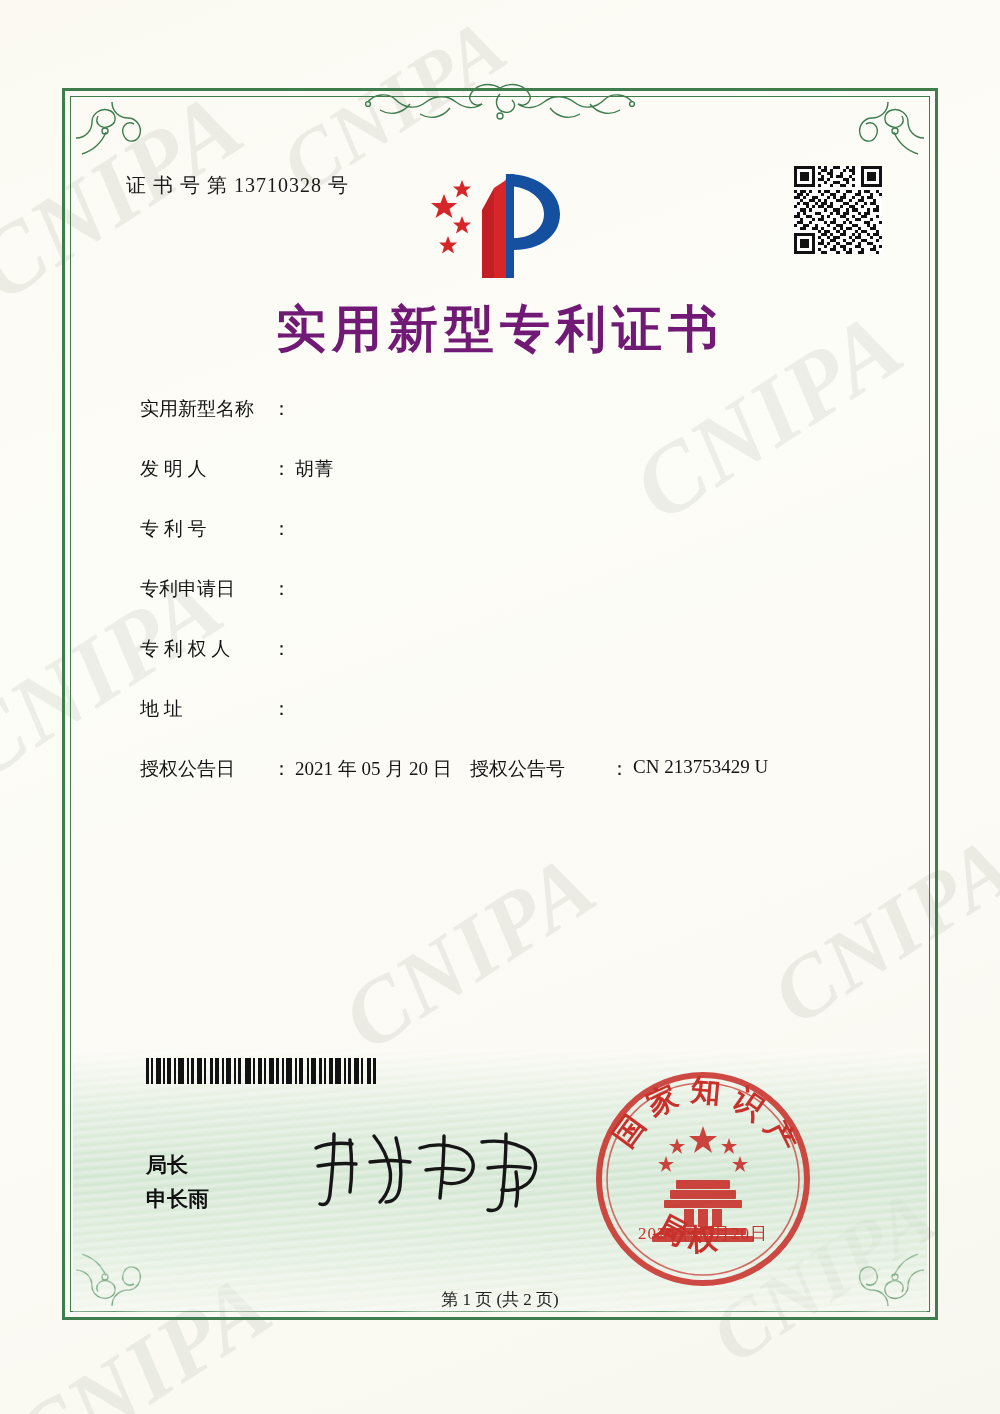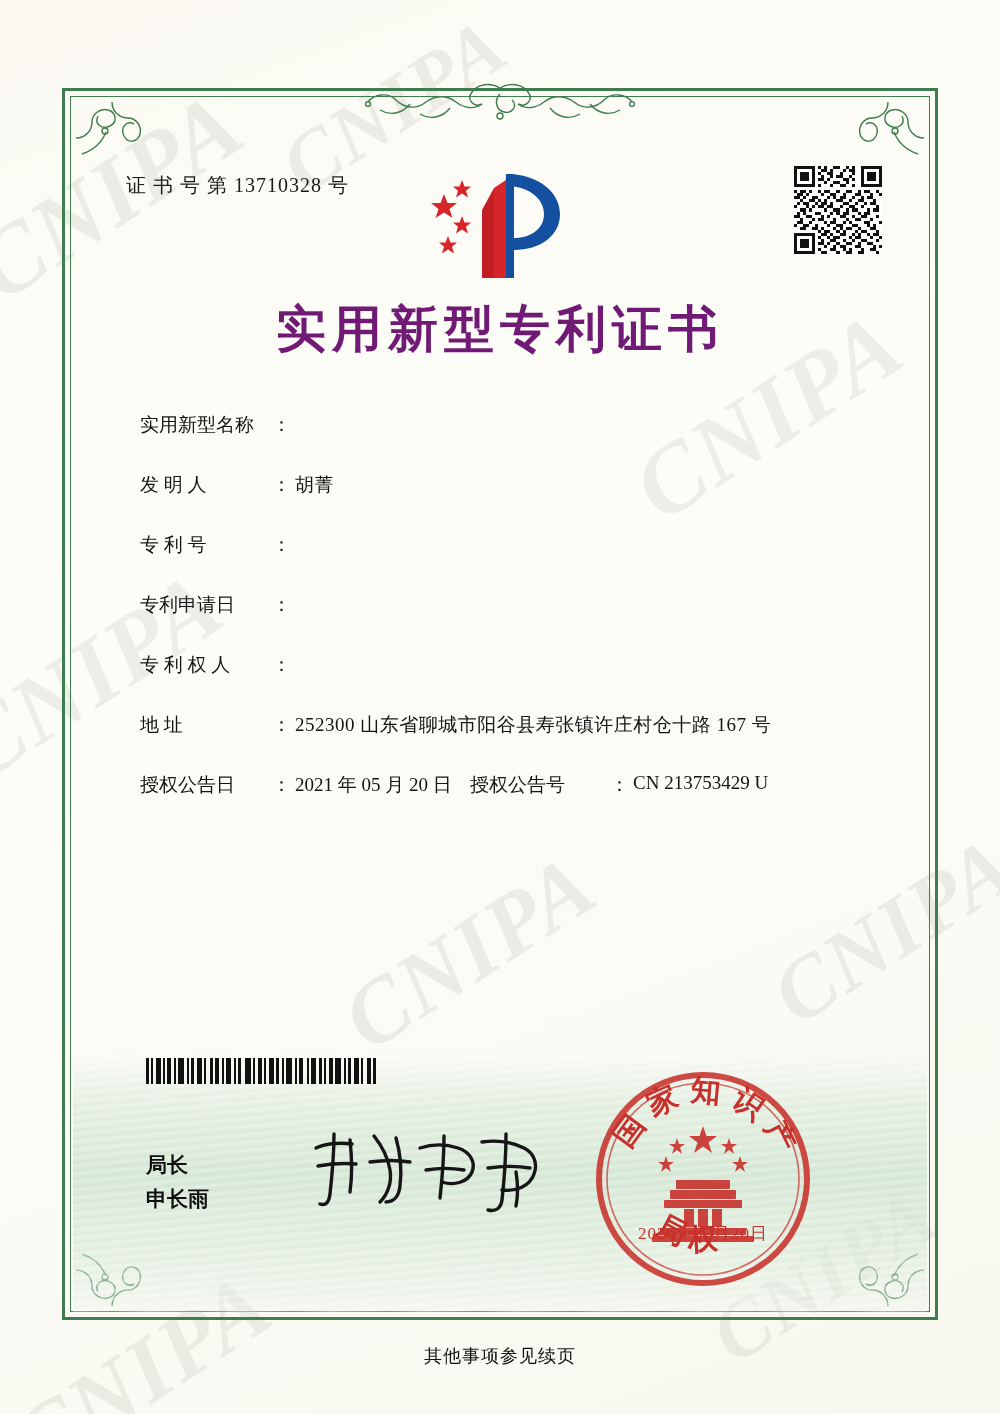--- a/index.html
+++ b/index.html
@@ -146,21 +146,21 @@
     font-weight: bold;
     letter-spacing: 6px;
     color: #701a75;
     font-family: "DejaVu Serif", "Liberation Serif", serif;
   }
 
   
   .fields {
     position: absolute;
     left: 140px;
-    top: 412px;
+    top: 396px;
     width: 730px;
   }
   .field-row {
     display: flex;
     align-items: baseline;
     margin-bottom: 34px;
     font-size: 19px;
     color: #141414;
   }
   .field-label {
@@ -609,21 +609,20 @@
     </div>
 
     <div class="field-row">
       <span class="field-label">专 利 权 人</span>
       <span class="field-colon">：</span>
     </div>
 
     <div class="field-row">
       <span class="field-label">地 址</span>
       <span class="field-colon">：</span>
-      <span class="field-value">252300 山东省聊城市阳谷县寿张镇许庄村仓十路 167 号</span>
     </div>
 
     <div class="grant-row">
       <span class="grant-left">
         <span class="field-label">授权公告日</span>
         <span class="field-colon">：</span>
         <span>2021 年 05 月 20 日</span>
       </span>
       <span class="grant-right">
         <span class="field-label">授权公告号</span>
@@ -767,15 +766,15 @@
       <text font-size="30" font-weight="bold" fill="#c8312b" letter-spacing="10" font-family="DejaVu Serif, Liberation Serif, serif">
         <textPath href="#sealArcTop" startOffset="12%">国家知识产</textPath>
       </text>
       <text font-size="30" font-weight="bold" fill="#c8312b" letter-spacing="8" font-family="DejaVu Serif, Liberation Serif, serif">
         <textPath href="#sealArcBottom" startOffset="26%">局权</textPath>
       </text>
     </svg>
   </div>
   <div class="seal-date">2024年07月20日</div>
 
-  <div class="outside-note">其他事项参见续页</div>
+  <div class="page-footer">第 1 页 (共 2 页)</div>
 
 </div>
 
 </body></html>

